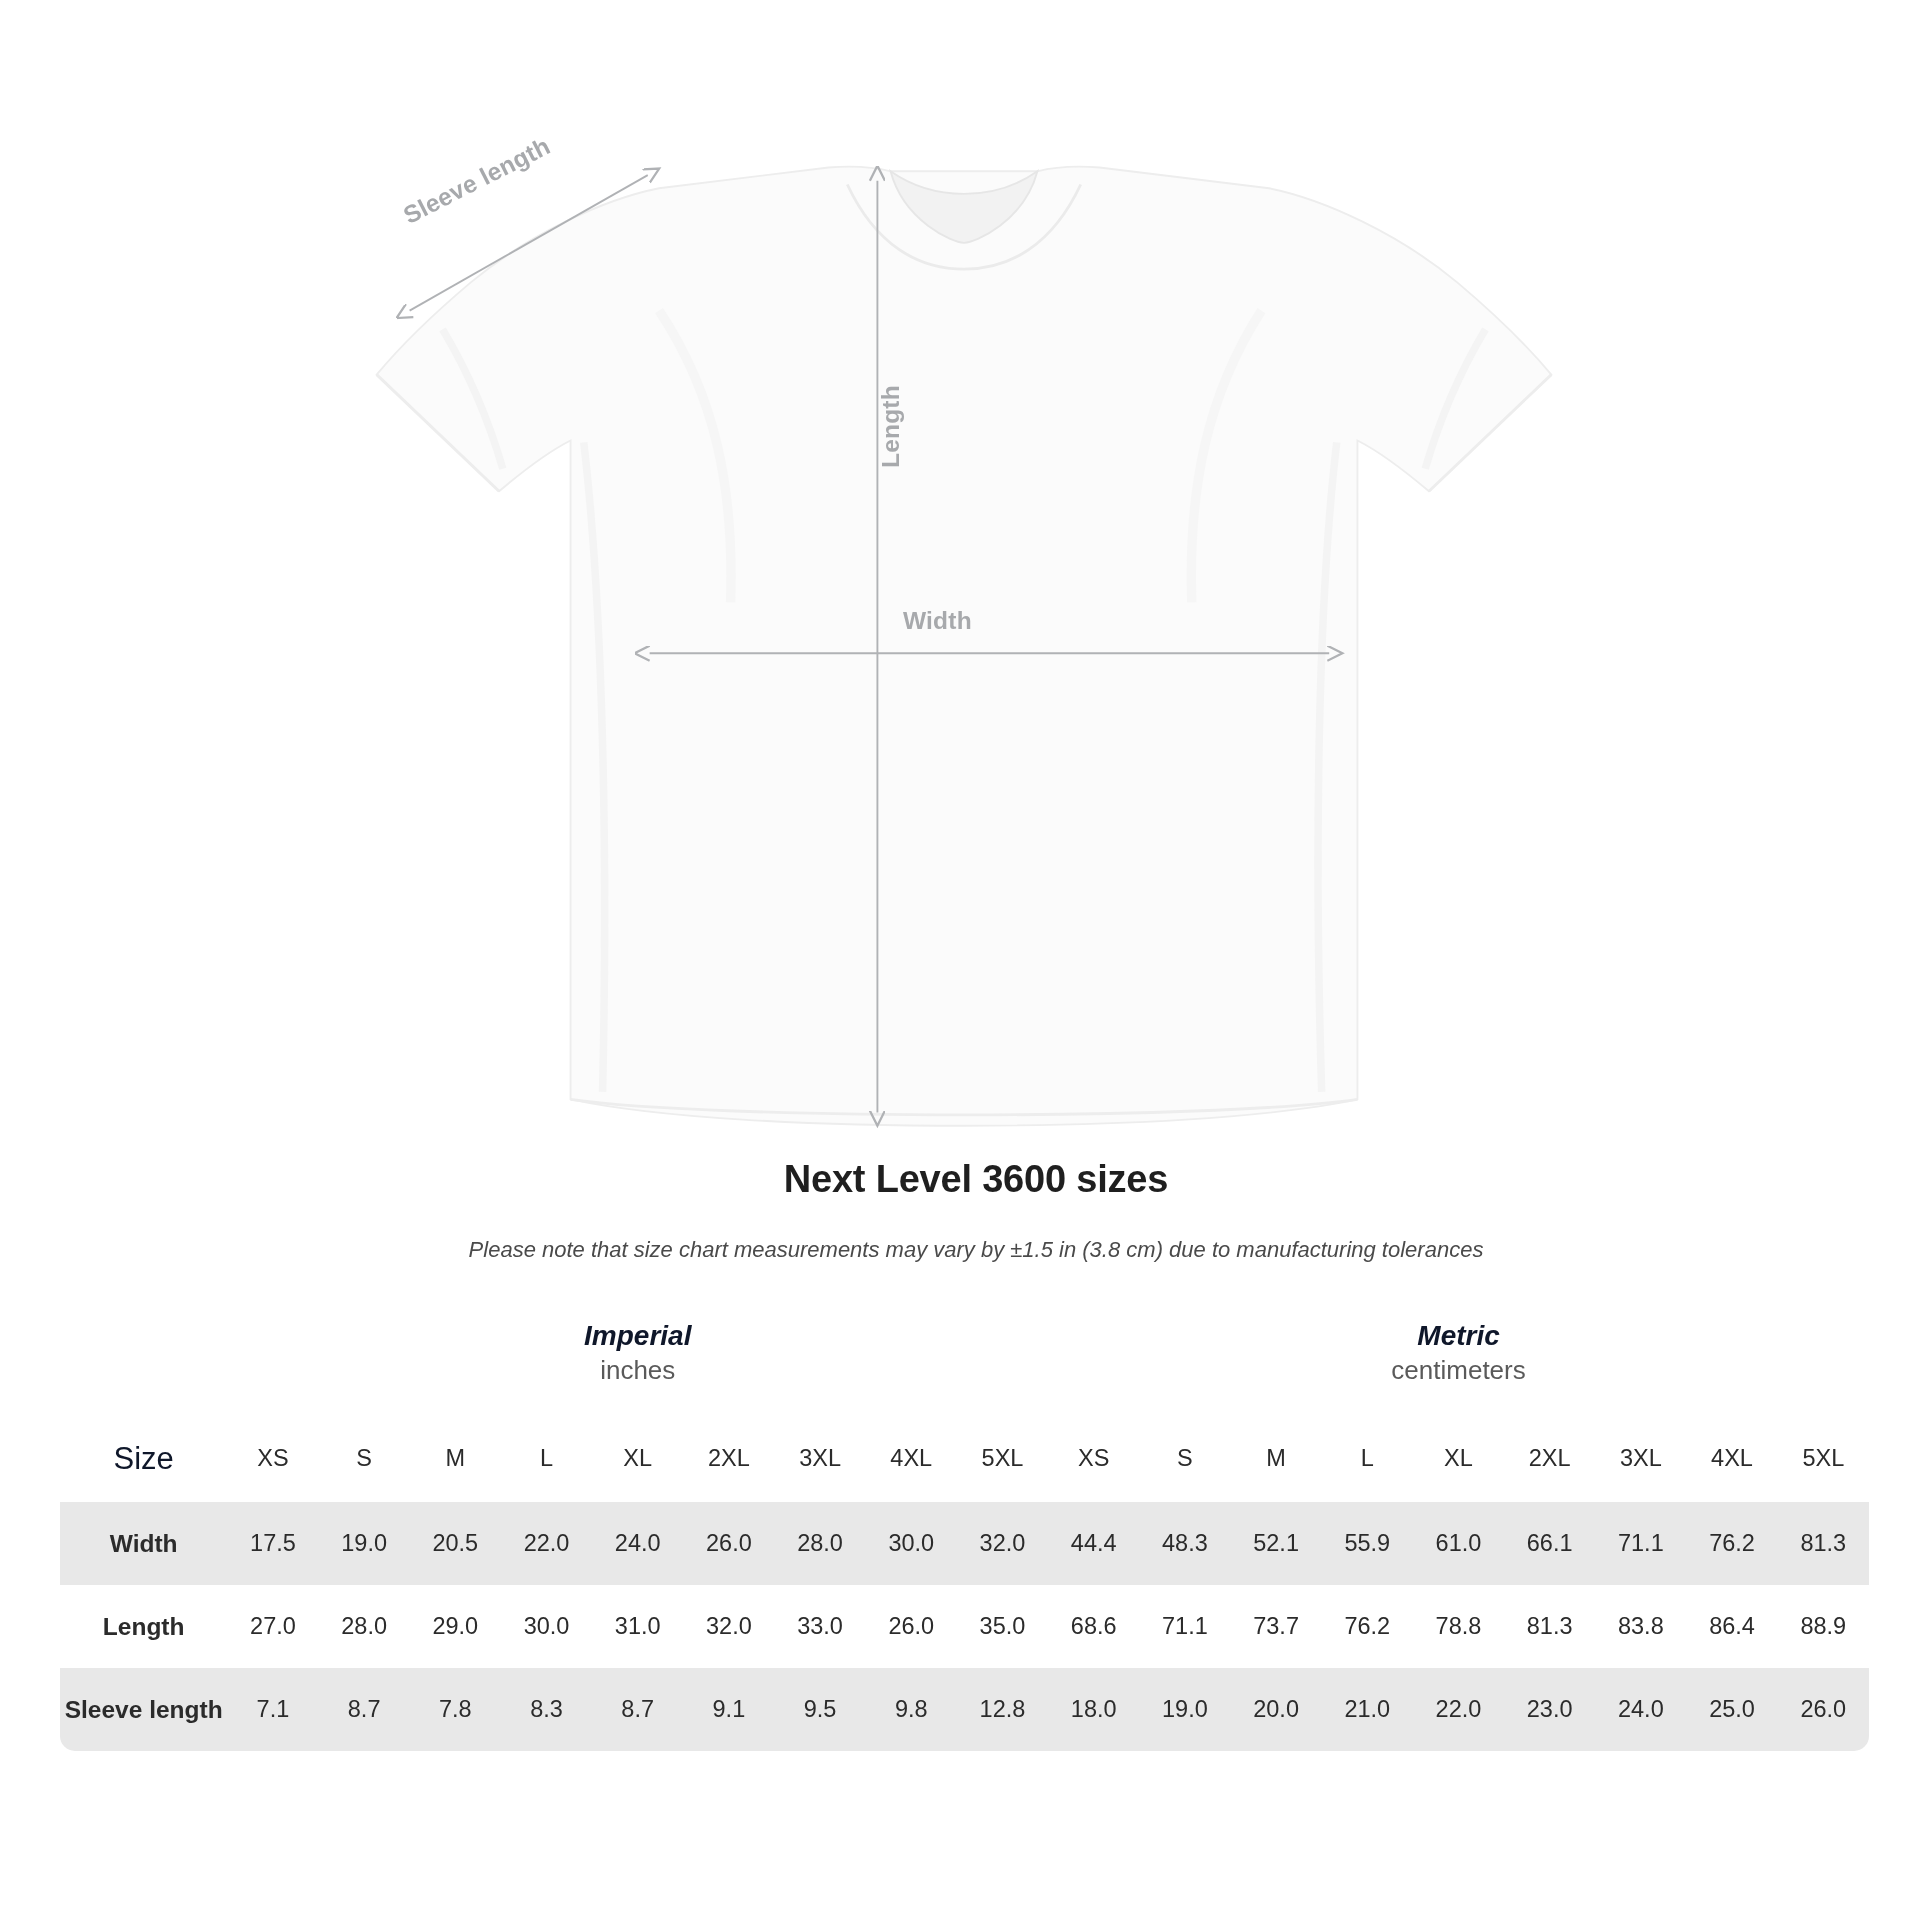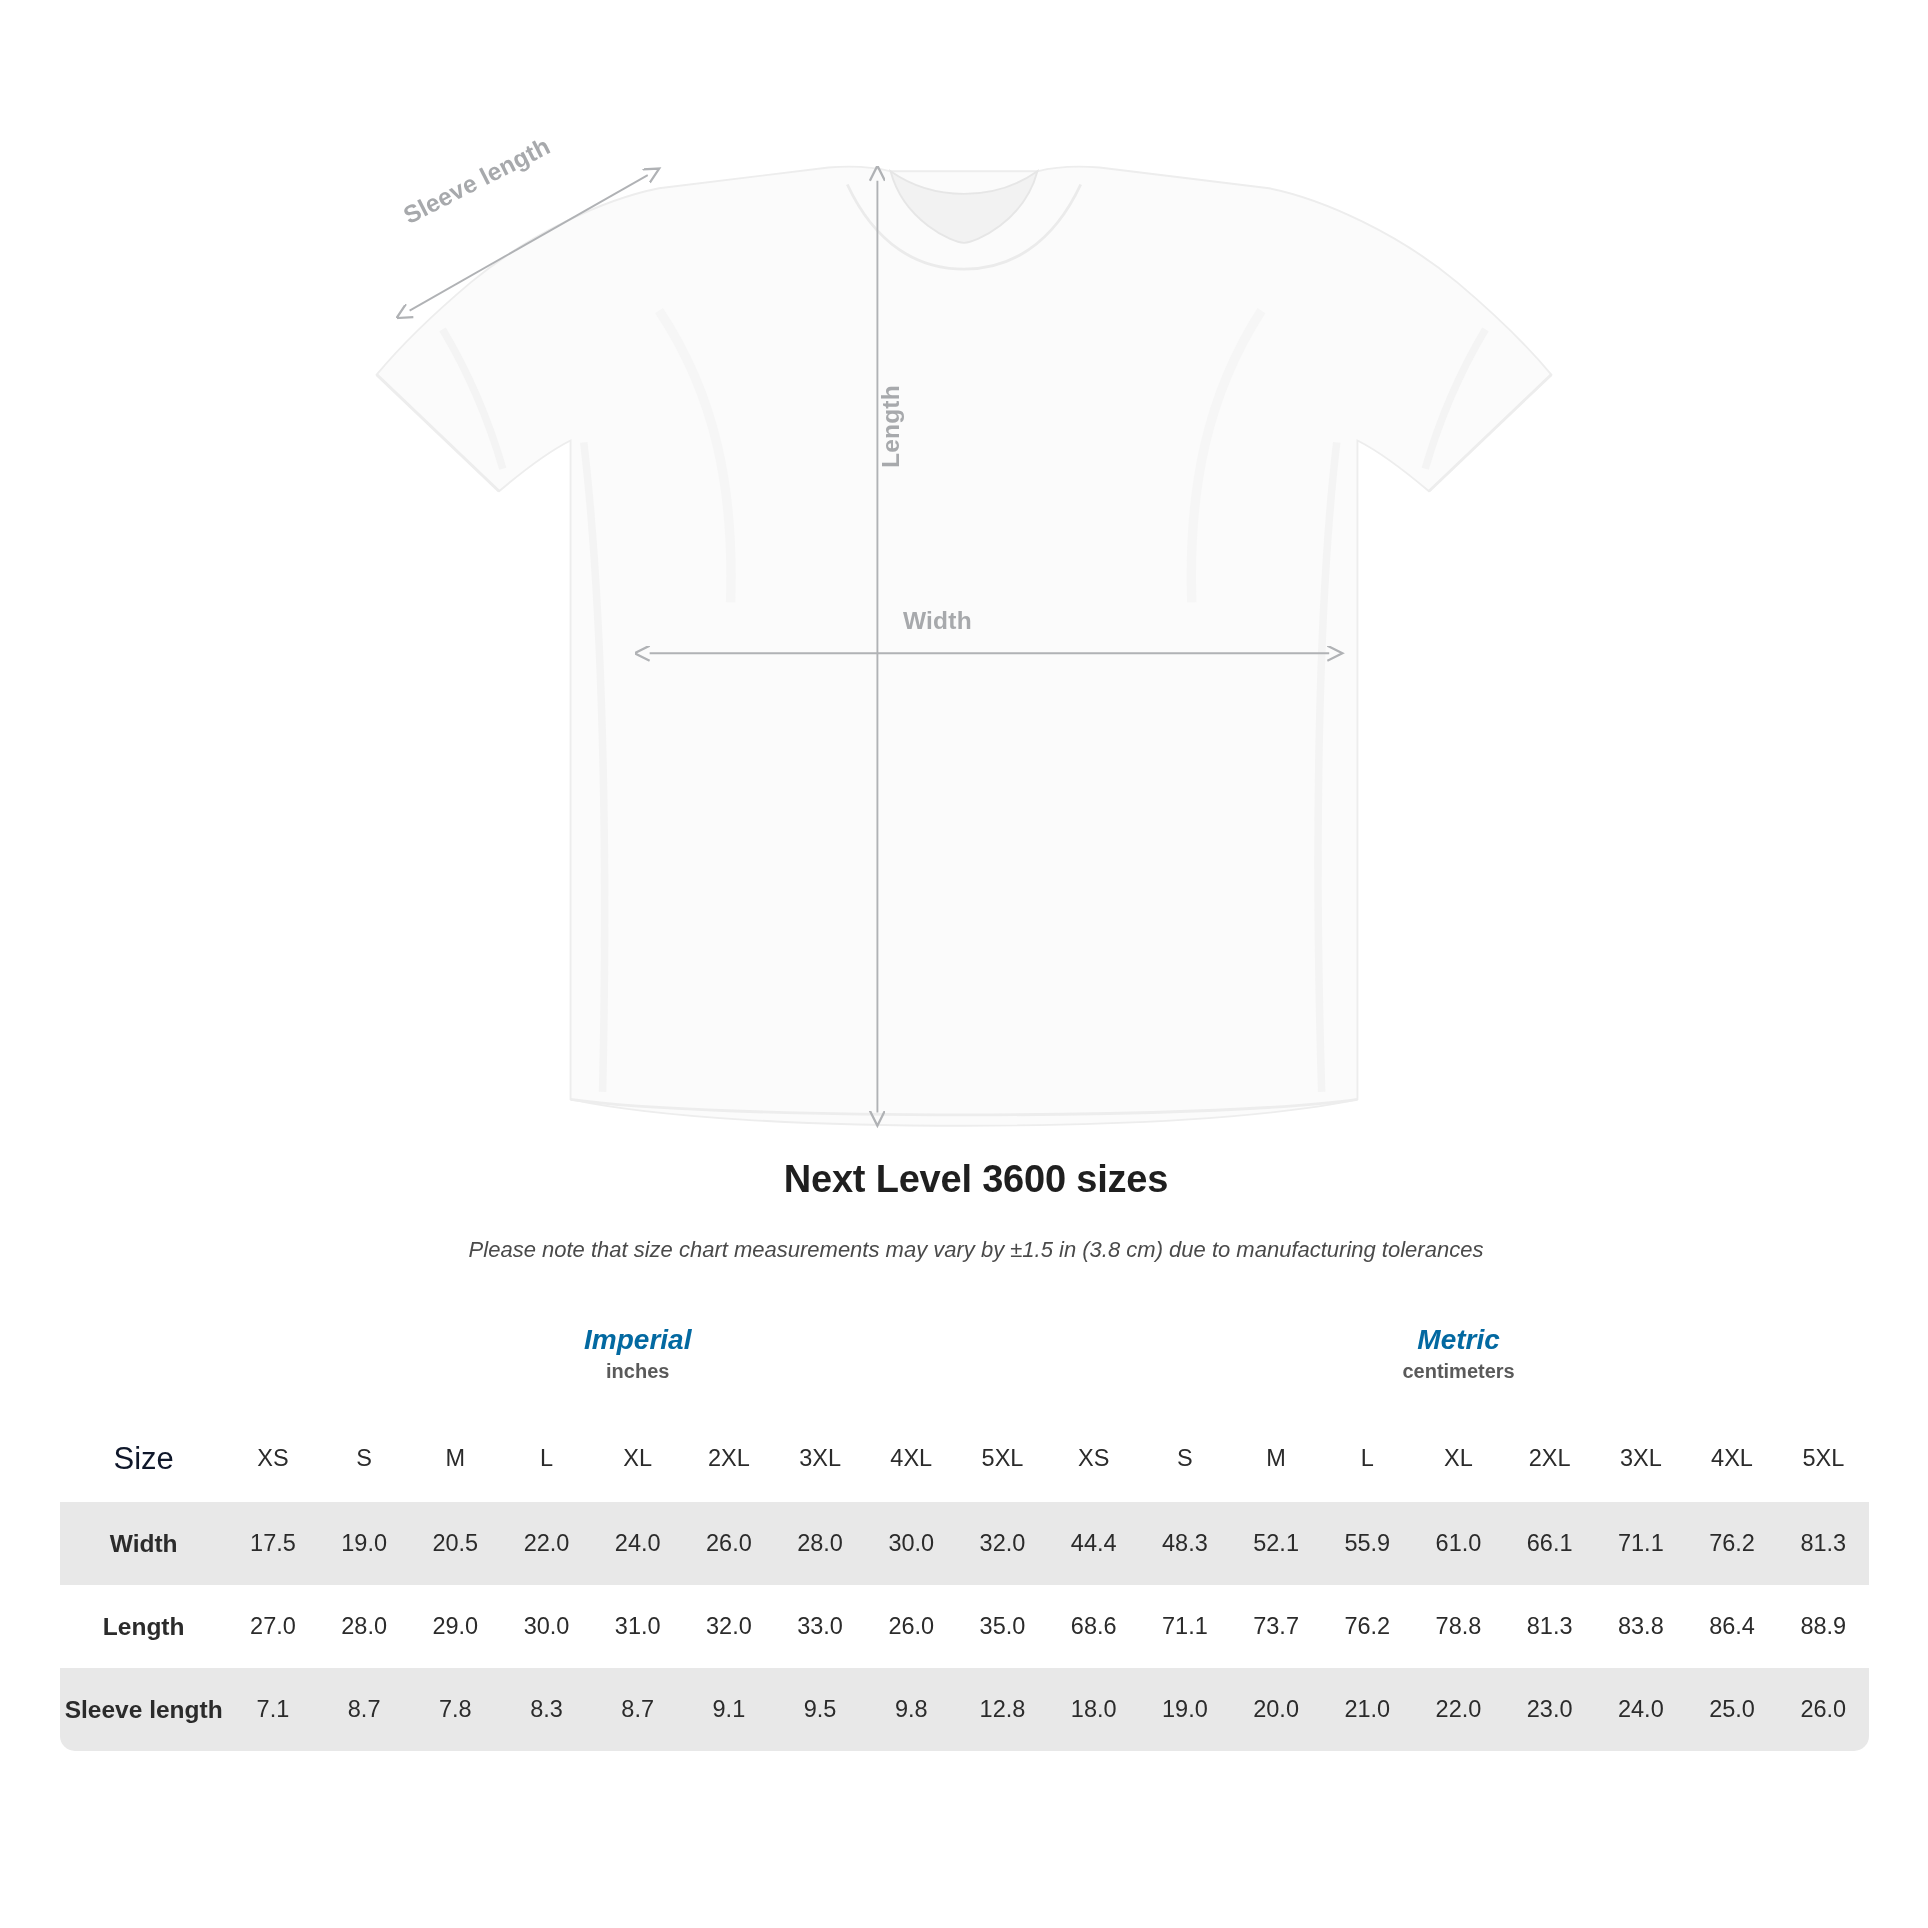--- a/index.html
+++ b/index.html
@@ -107,28 +107,28 @@
     background: #ffffff;
   }
   .unitrow td {
     height: 121px;
     background: #e8e8e8;
   }
   .unit-name {
     font-size: 28px;
     font-weight: bold;
     font-style: italic;
-    color: #0369a1;
+    color: #0f172a;
     line-height: 1.15;
   }
   .unit-sub {
-    font-size: 20px;
+    font-size: 26px;
     color: #5a5a5a;
     font-style: normal;
-    font-weight: bold;
+    font-weight: normal;
     line-height: 1.4;
   }
   .corner-tl { border-top-left-radius: 15px; }
   .corner-tr { border-top-right-radius: 15px; }
   .corner-bl { border-bottom-left-radius: 15px; }
   .corner-br { border-bottom-right-radius: 15px; }
 
   .hdrrow td {
     height: 87px;
     font-weight: bold;

